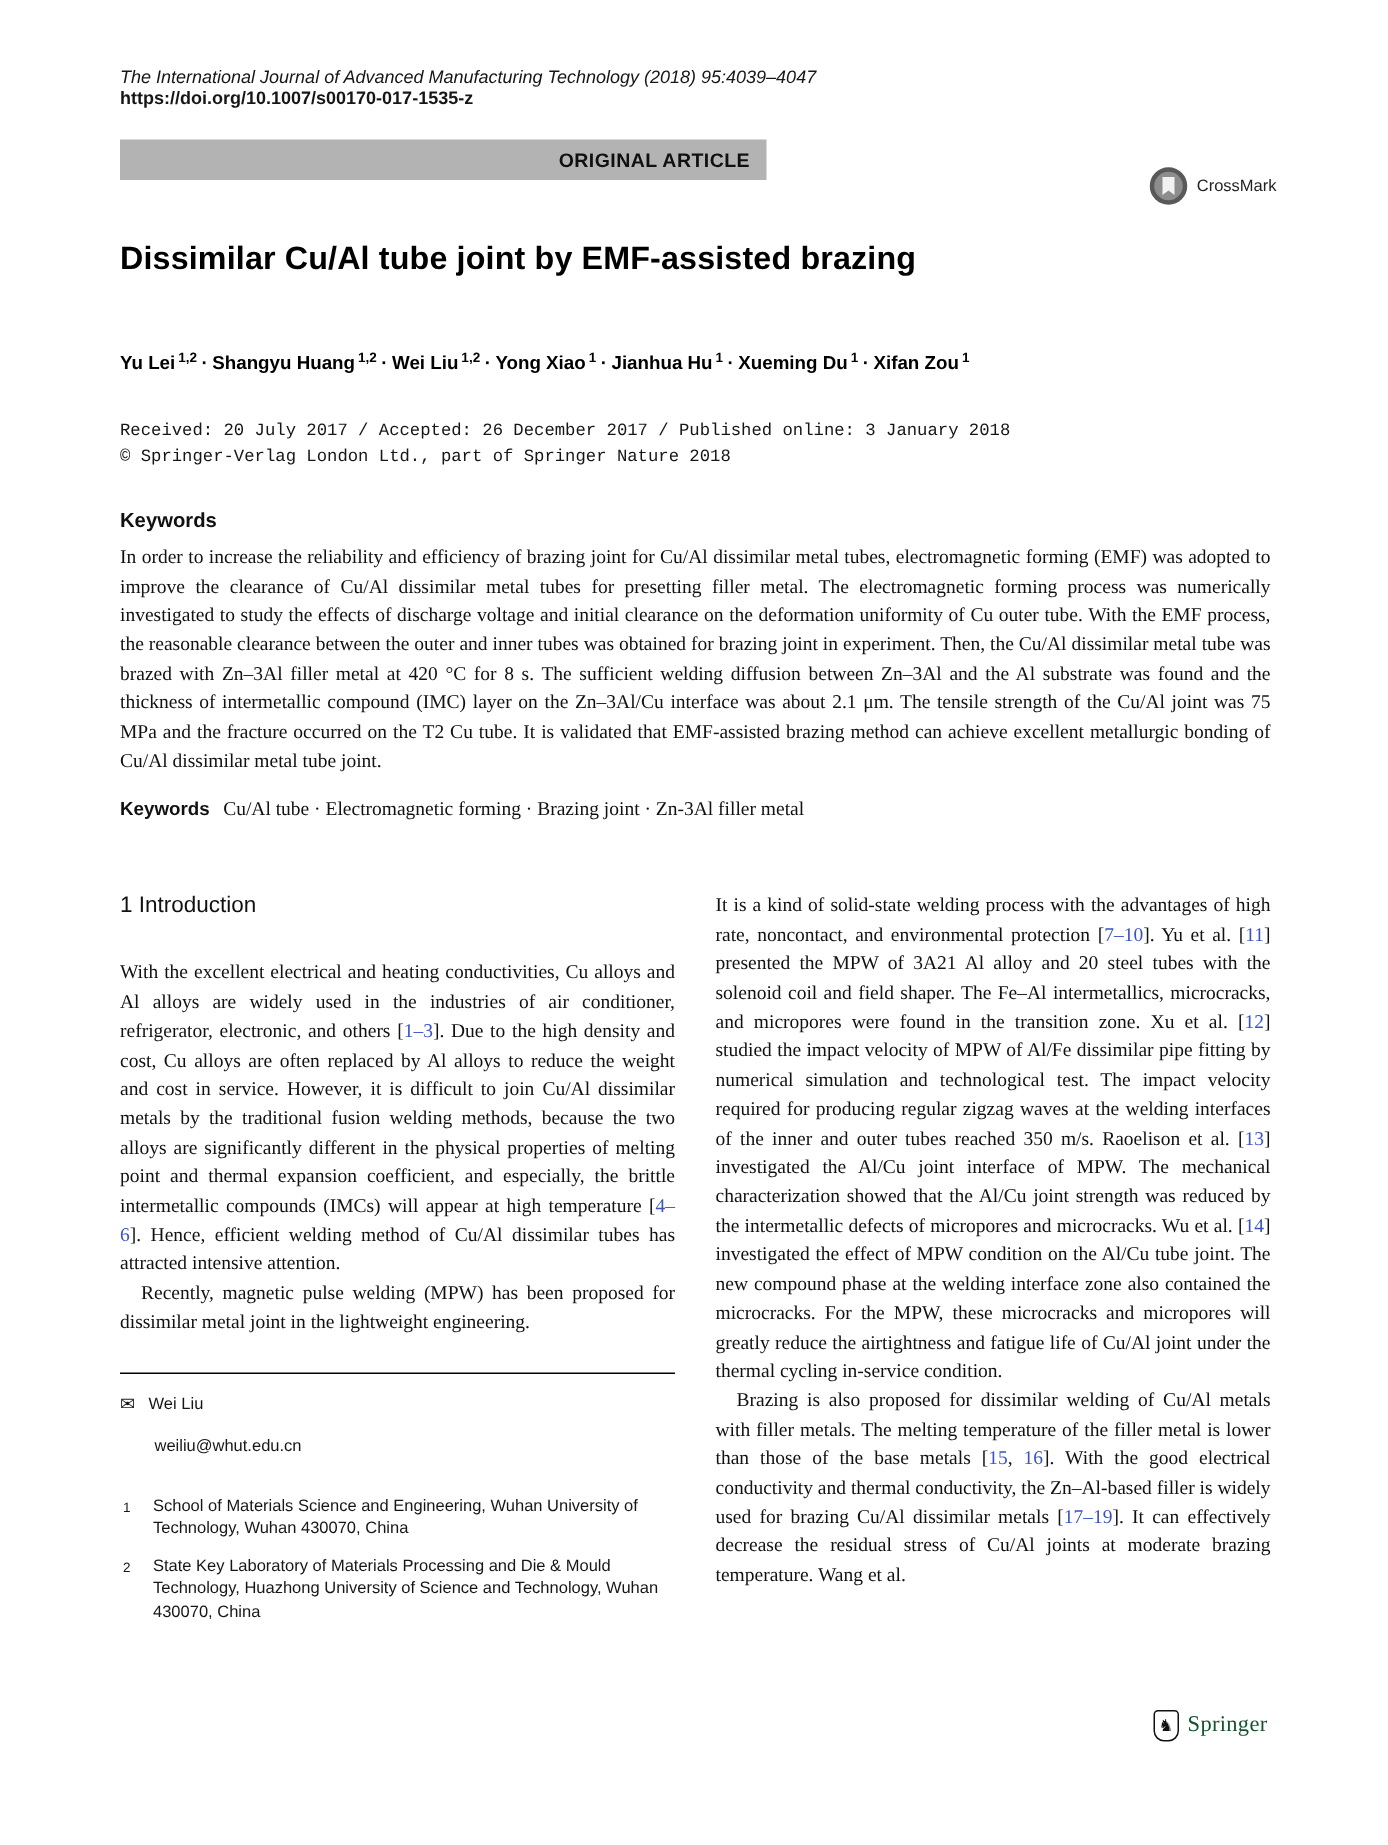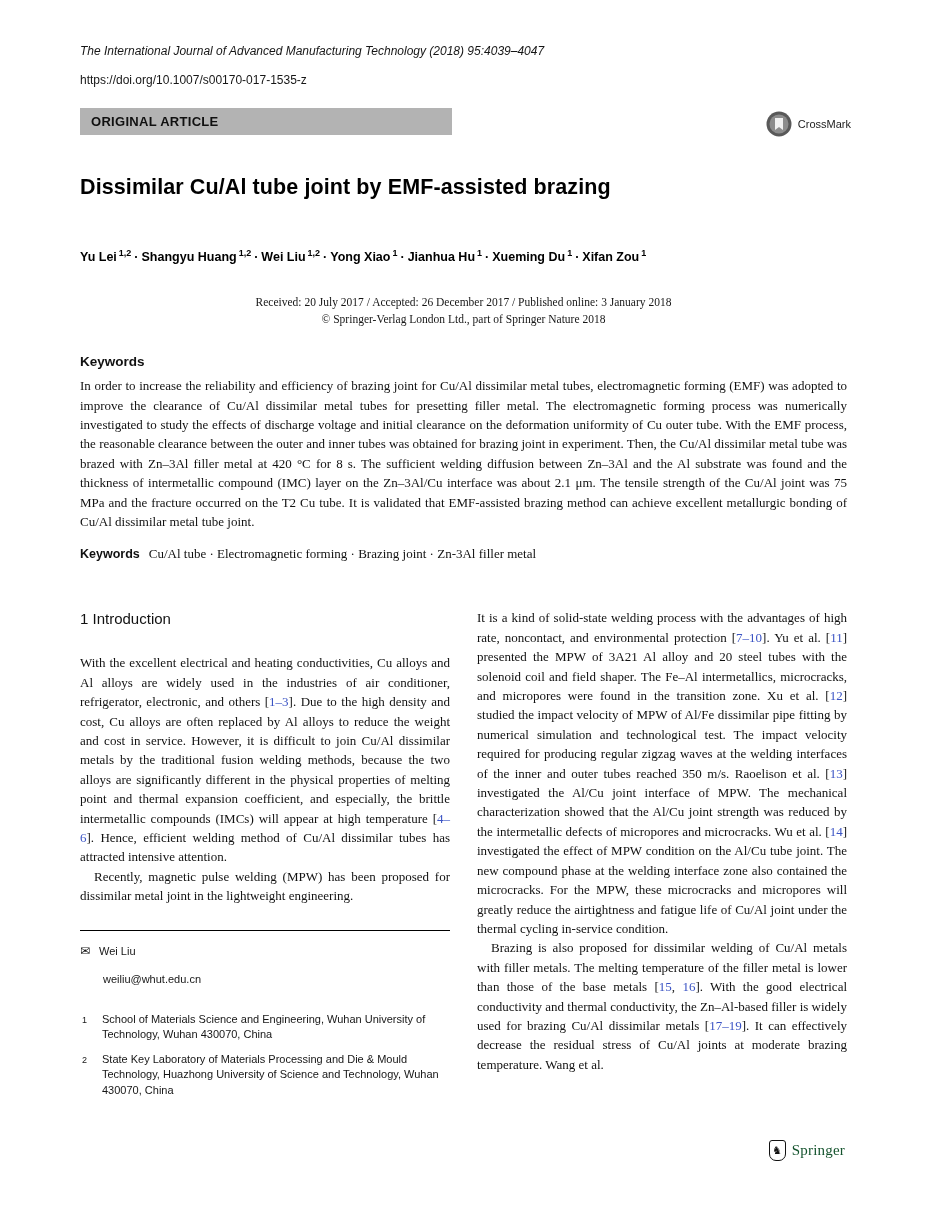--- a/index.html
+++ b/index.html
@@ -4,39 +4,39 @@
 <style>
   html,body{margin:0;padding:0;}
   body{
     width:925px;height:1230px;background:#ffffff;color:#111;
     position:relative;overflow:hidden;
     font-family:"Liberation Serif",serif;
   }
   .page{position:absolute;inset:0;padding:44px 78px 0 80px;box-sizing:border-box;}
 
   .journal-line{font-family:"Liberation Sans",sans-serif;font-size:12px;color:#161616;font-style:italic;}
-  .doi-line{font-family:"Liberation Sans",sans-serif;font-size:12px;margin-top:15px;color:#161616;}
+  .doi-line{font-family:"Liberation Sans",sans-serif;font-size:12px;margin-top:0;color:#161616;font-weight:bold;}
 
   .banner{
-    margin-top:21px;width:372px;box-sizing:border-box;
+    margin-top:21px;width:431px;box-sizing:border-box;
     background:var(--banner_bg,#b3b3b3);
     font-family:"Liberation Sans",sans-serif;font-weight:bold;font-size:13px;
-    padding:6px 11px;letter-spacing:.3px;color:#101010;
+    padding:6px 11px;letter-spacing:.3px;color:#101010;text-align:right;
   }
 
   .crossmark{position:absolute;top:110px;right:74px;display:flex;align-items:center;gap:5px;cursor:pointer;justify-content:flex-end;}
   .crossmark-label{font-family:"Liberation Sans",sans-serif;font-size:11px;color:#222;}
 
   .title{margin-top:40px;font-family:"Liberation Sans",sans-serif;font-weight:bold;font-size:21.5px;letter-spacing:.1px;color:#000;}
 
   .authors{margin-top:48px;font-family:"Liberation Sans",sans-serif;font-weight:bold;font-size:12.5px;color:#000;}
   .author sup{font-size:9px;margin-left:2px;}
   .author-sep{padding:0 3px;}
 
-  .dates,.copyright{font-family:Liberation Serif, serif;font-size:11.5px;line-height:17px;color:#161616;text-align:center;}
+  .dates,.copyright{font-family:Liberation Mono, monospace;font-size:11.5px;line-height:17px;color:#161616;}
   .dates{margin-top:30px;}
 
   .abstract-h{margin-top:26px;font-family:"Liberation Sans",sans-serif;font-weight:bold;font-size:13.5px;}
   .abstract-text{margin-top:7px;font-size:13px;line-height:19.4px;text-align:justify;}
 
   .keywords{margin-top:15px;font-size:13px;}
   .kw-label{font-family:"Liberation Sans",sans-serif;font-weight:bold;font-size:12.5px;margin-right:9px;}
 
   .columns{margin-top:46px;display:flex;gap:27px;}
   .col{width:370px;flex:0 0 370px;}

